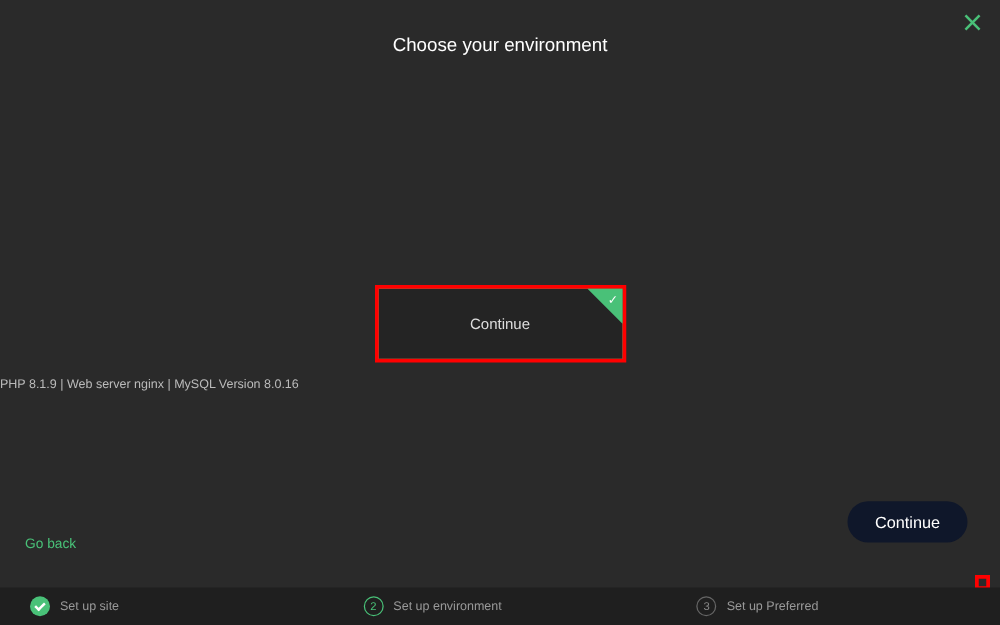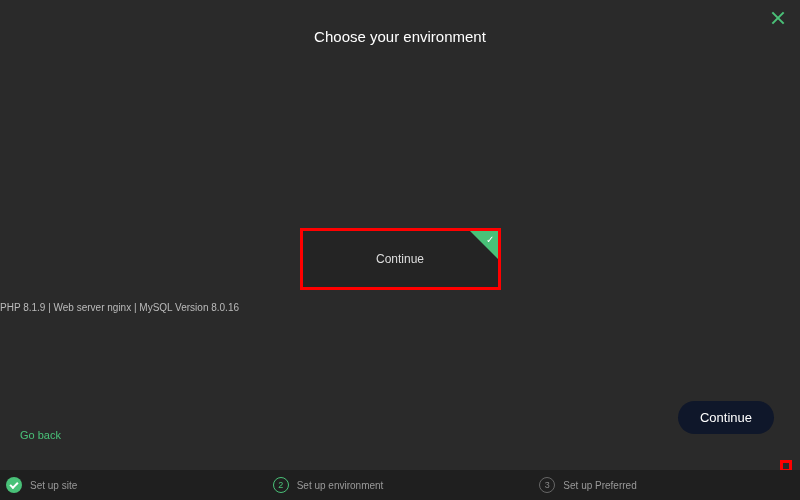--- a/index.html
+++ b/index.html
@@ -114,21 +114,21 @@
       position: absolute;
       bottom: 0; left: 0; right: 0;
       height: 30px;
       background: #1f1f1f;
       display: flex;
     }
     .step {
       flex: 1;
       display: flex;
       align-items: center;
-      padding-left: 6px;
+      padding-left: 24px;
       gap: 8px;
       font-size: 10px;
       color: #999;
     }
     .step-badge {
       width: 16px; height: 16px;
       border-radius: 50%;
       display: flex;
       align-items: center;
       justify-content: center;

